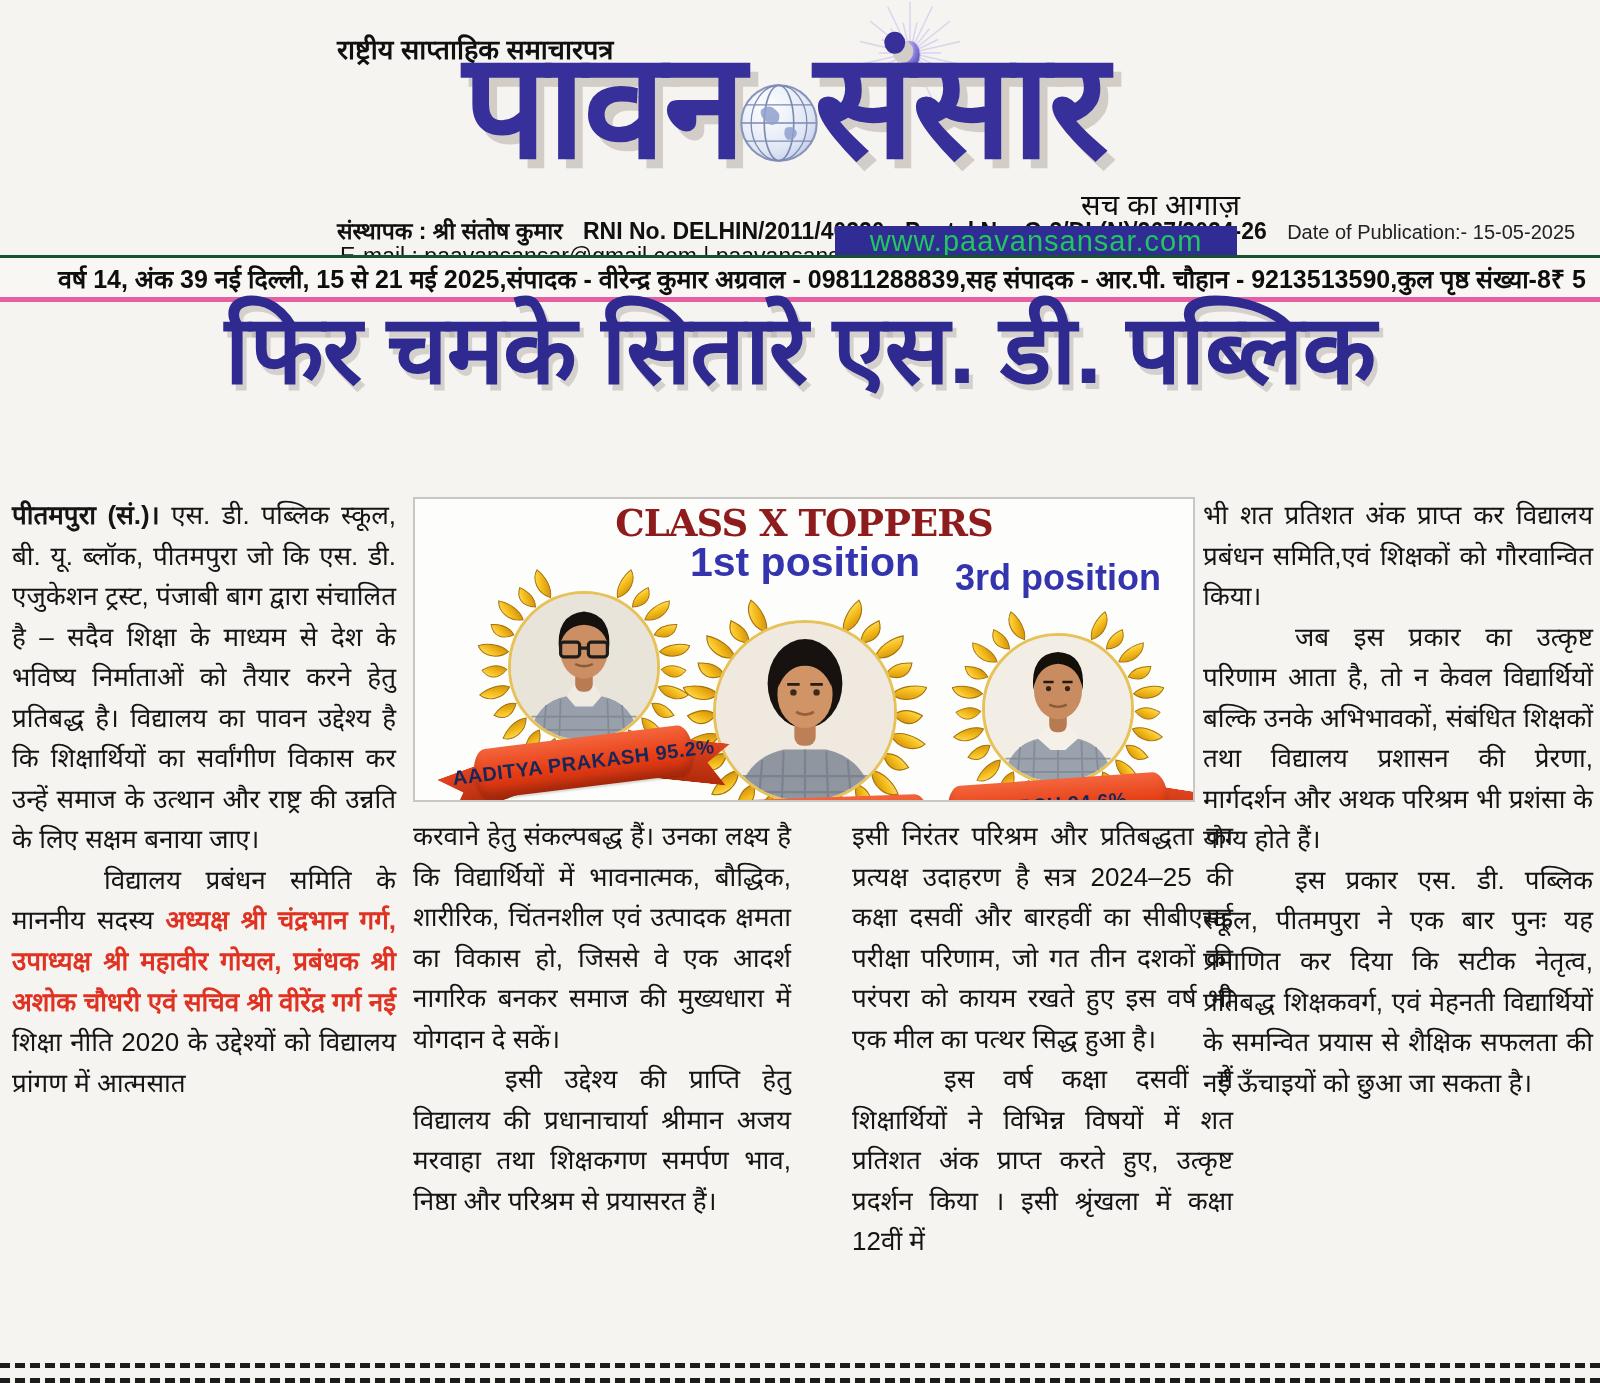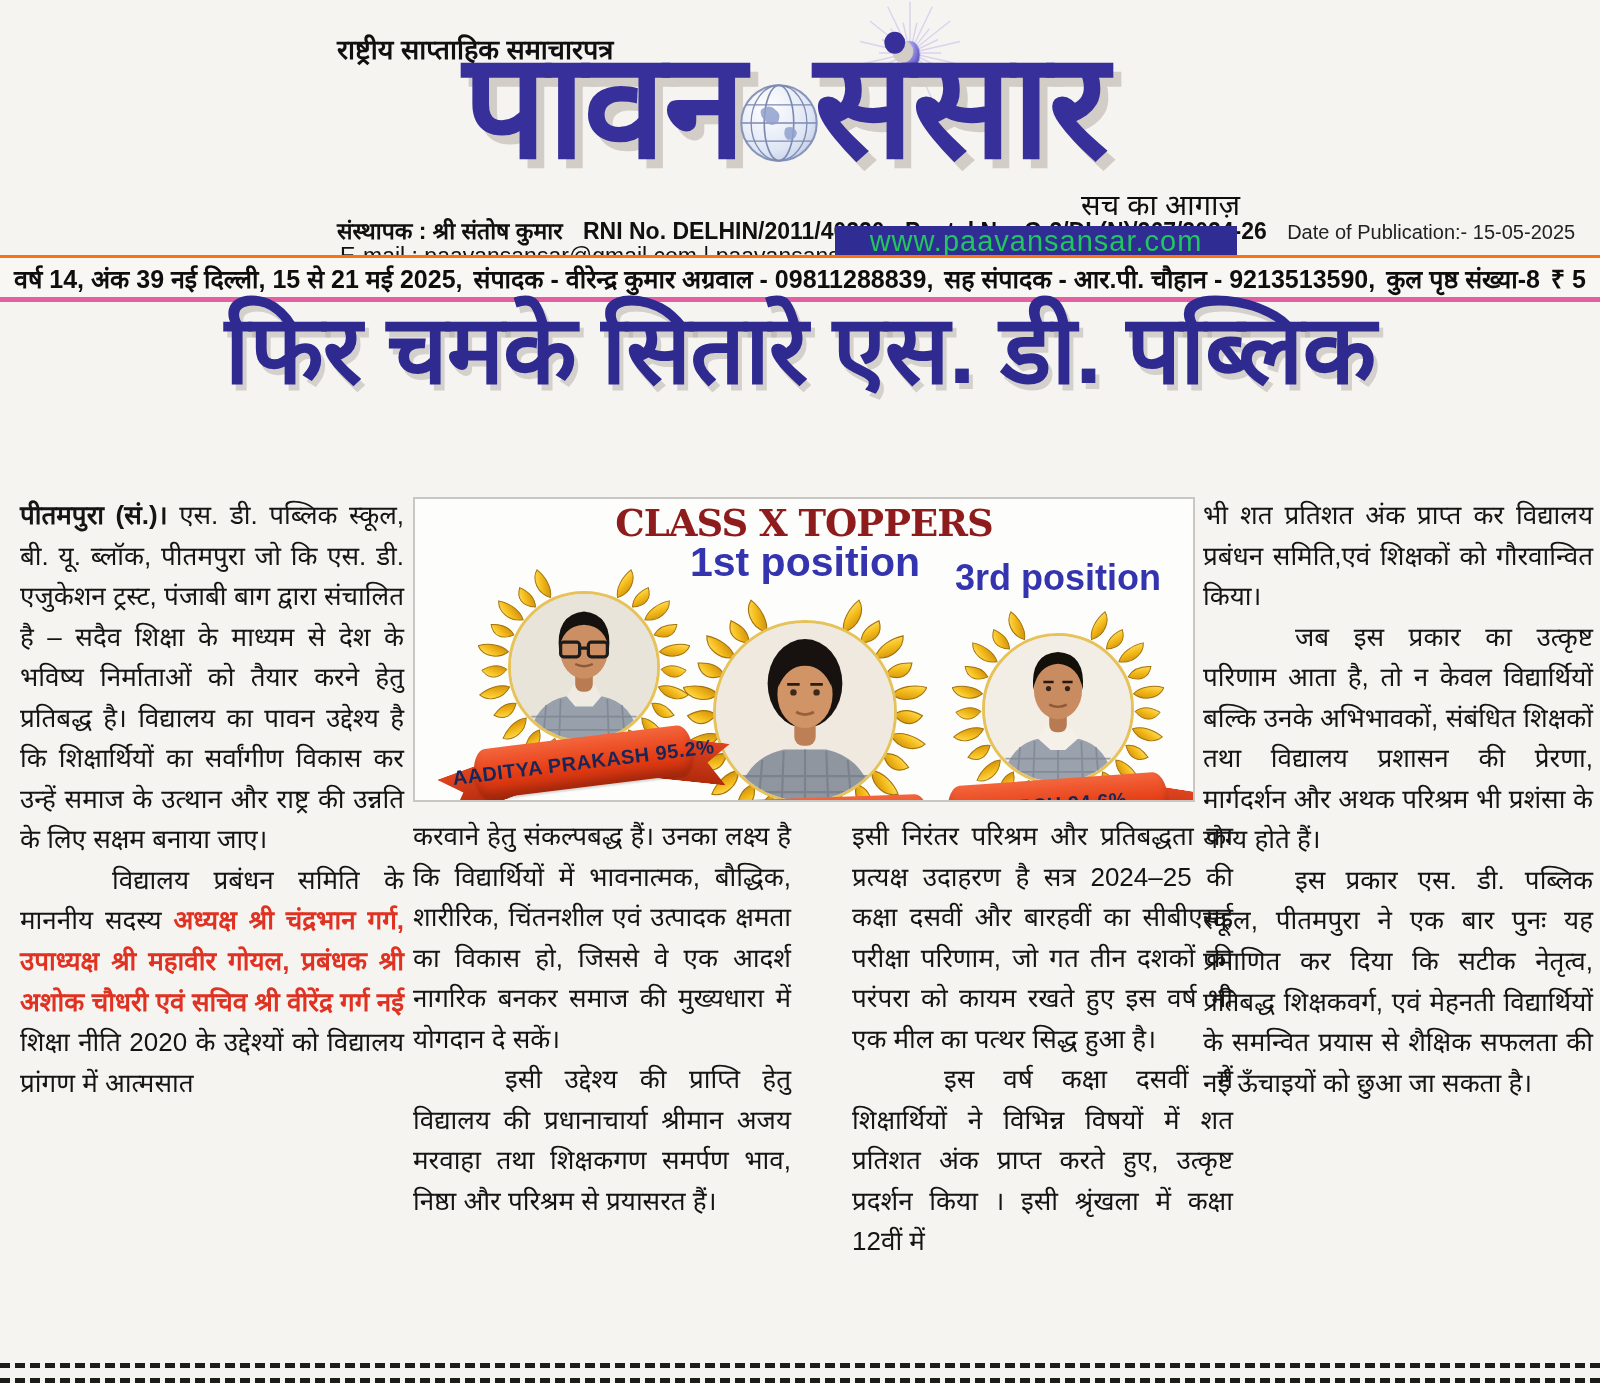--- a/index.html
+++ b/index.html
@@ -19,36 +19,36 @@
   .globe svg{width:100%;height:100%}
   .tagline{position:absolute;left:1020px;top:184px;width:220px;text-align:right;font-size:29px;font-weight:400;color:#0d0d0d}
   .pub-line{position:absolute;left:337px;top:214px;white-space:nowrap;font-size:23px;font-weight:700;color:#101010}
   .pub-line .soft{font-weight:400;font-size:20px;color:#222}
   .pub-line span{margin-right:14px}
   .contact-row{position:absolute;left:340px;top:243px;font-size:23px;color:#101010}
   .website-bar{position:absolute;left:835px;top:226px;width:402px;height:31px;background:#2f2c94;
     color:#22c55e;font-weight:400;font-size:29px;display:flex;align-items:center;justify-content:center;letter-spacing:1px}
 
   
-  .info-bar{position:absolute;left:0;top:255px;width:1600px;height:47px;border-top:3px solid #f97316;
-    border-bottom:5px solid #e560a2;display:flex;align-items:center;justify-content:space-between;
+  .info-bar{position:absolute;left:0;top:255px;width:1600px;height:47px;border-top:3px solid #14532d;
+    border-bottom:5px solid #e560a2;display:flex;align-items:center;justify-content:flex-end;
     padding:0 14px;font-size:25px;font-weight:700;color:#0e0e0e;background:#f9f7f4}
 
   
   .headline{position:absolute;left:0;top:302px;width:1600px;text-align:center;color:#2e2a90;
     font-weight:700;font-size:96px;line-height:1.0;letter-spacing:-1px;
     text-shadow:4px 6px 0 rgba(170,166,160,.45)}
 
   
   .col{position:absolute;font-size:26px;line-height:1.56;text-align:justify;color:#141414}
   .col p{margin:0}
   .col p.indent{text-indent:92px}
   .col .lead{font-weight:700}
   .col .red{color:#e03222;font-weight:700}
-  .col1{left:20px;top:495px;width:384px}
+  .col1{left:12px;top:495px;width:384px}
   .col2{left:413px;top:816px;width:378px}
   .col3{left:852px;top:816px;width:381px}
   .col4{left:1203px;top:495px;width:390px}
 
   
   .photo-box{position:absolute;left:413px;top:497px;width:782px;height:305px;background:#fdfdfc;
     border:2px solid #c9c7c3;overflow:hidden}
   .toppers-title{position:absolute;left:0;right:0;top:2px;text-align:center;
     font-family:"DejaVu Serif",serif;font-weight:700;font-size:37px;color:#8e1c1c;letter-spacing:-1px}
   .winner{position:absolute;display:flex;flex-direction:column;align-items:center}

